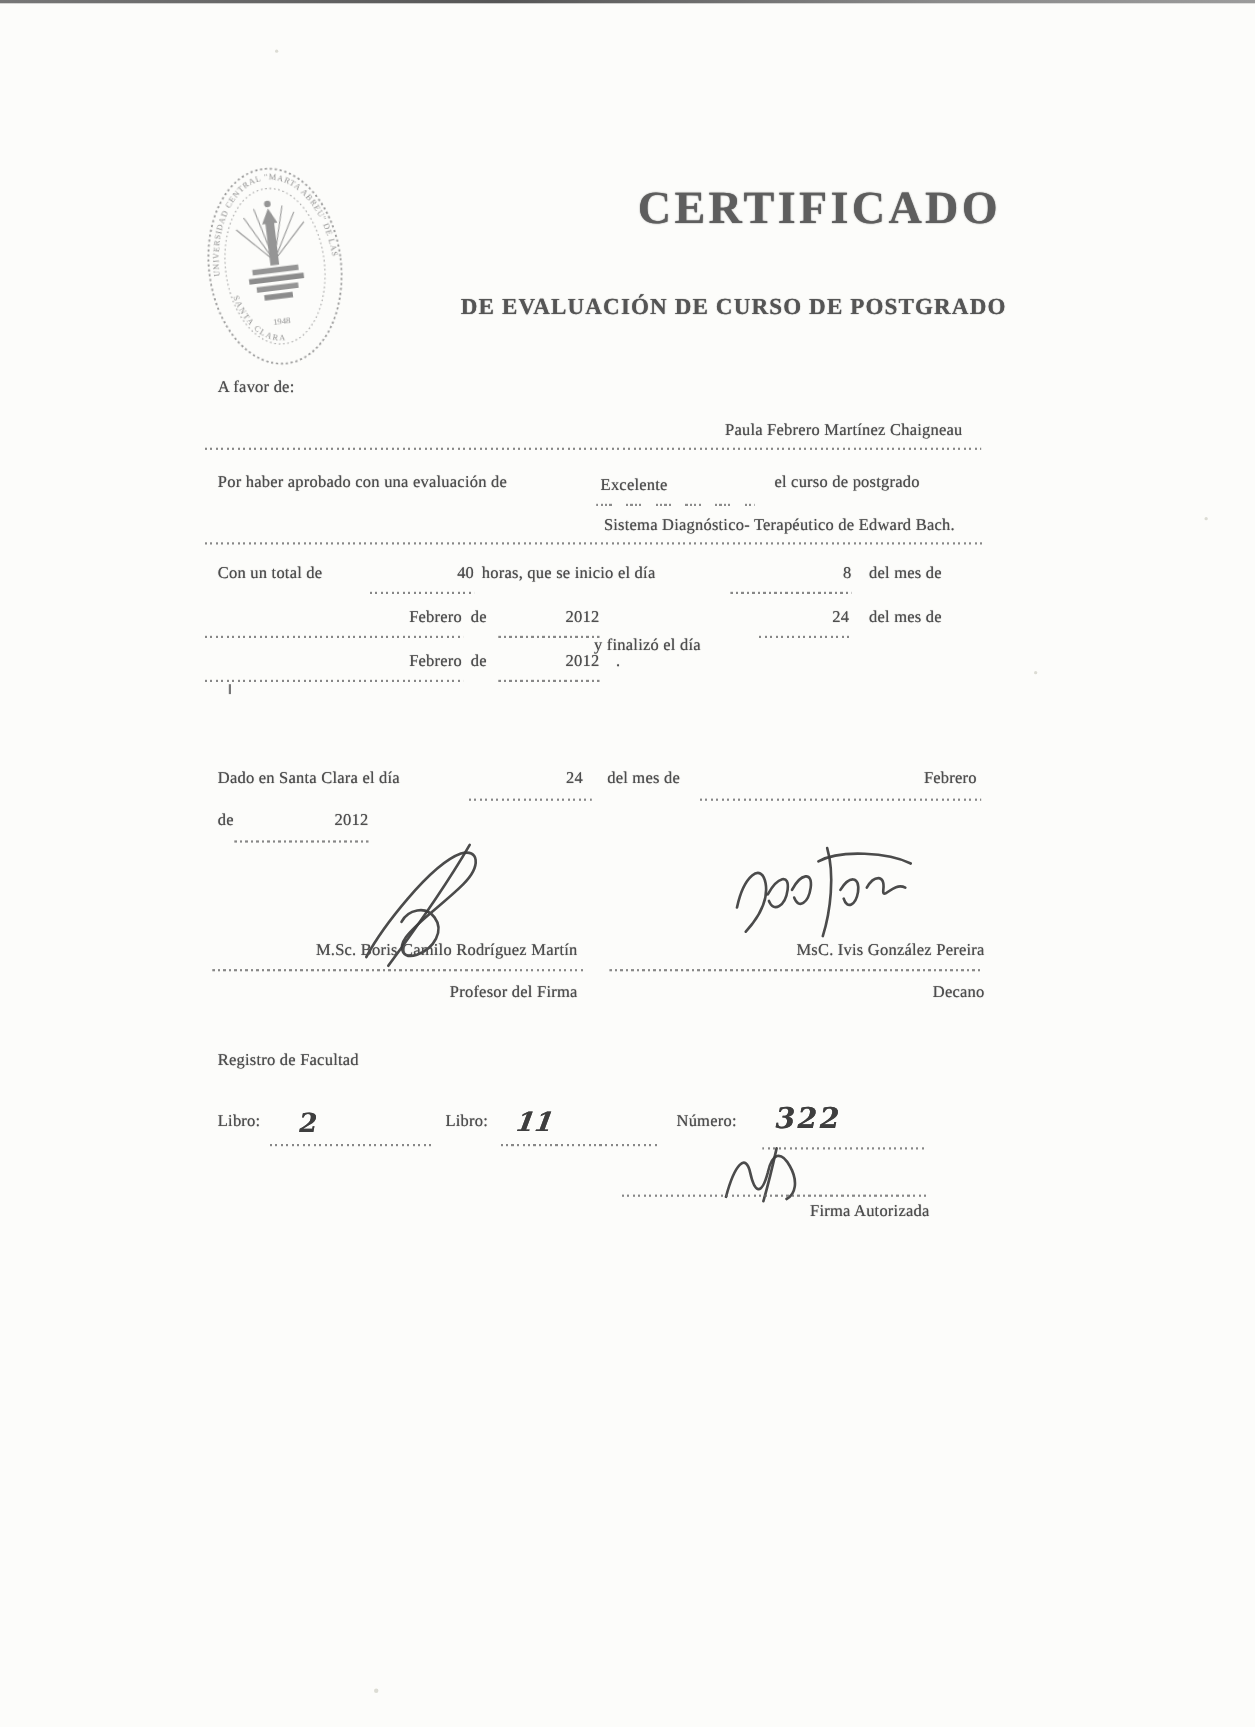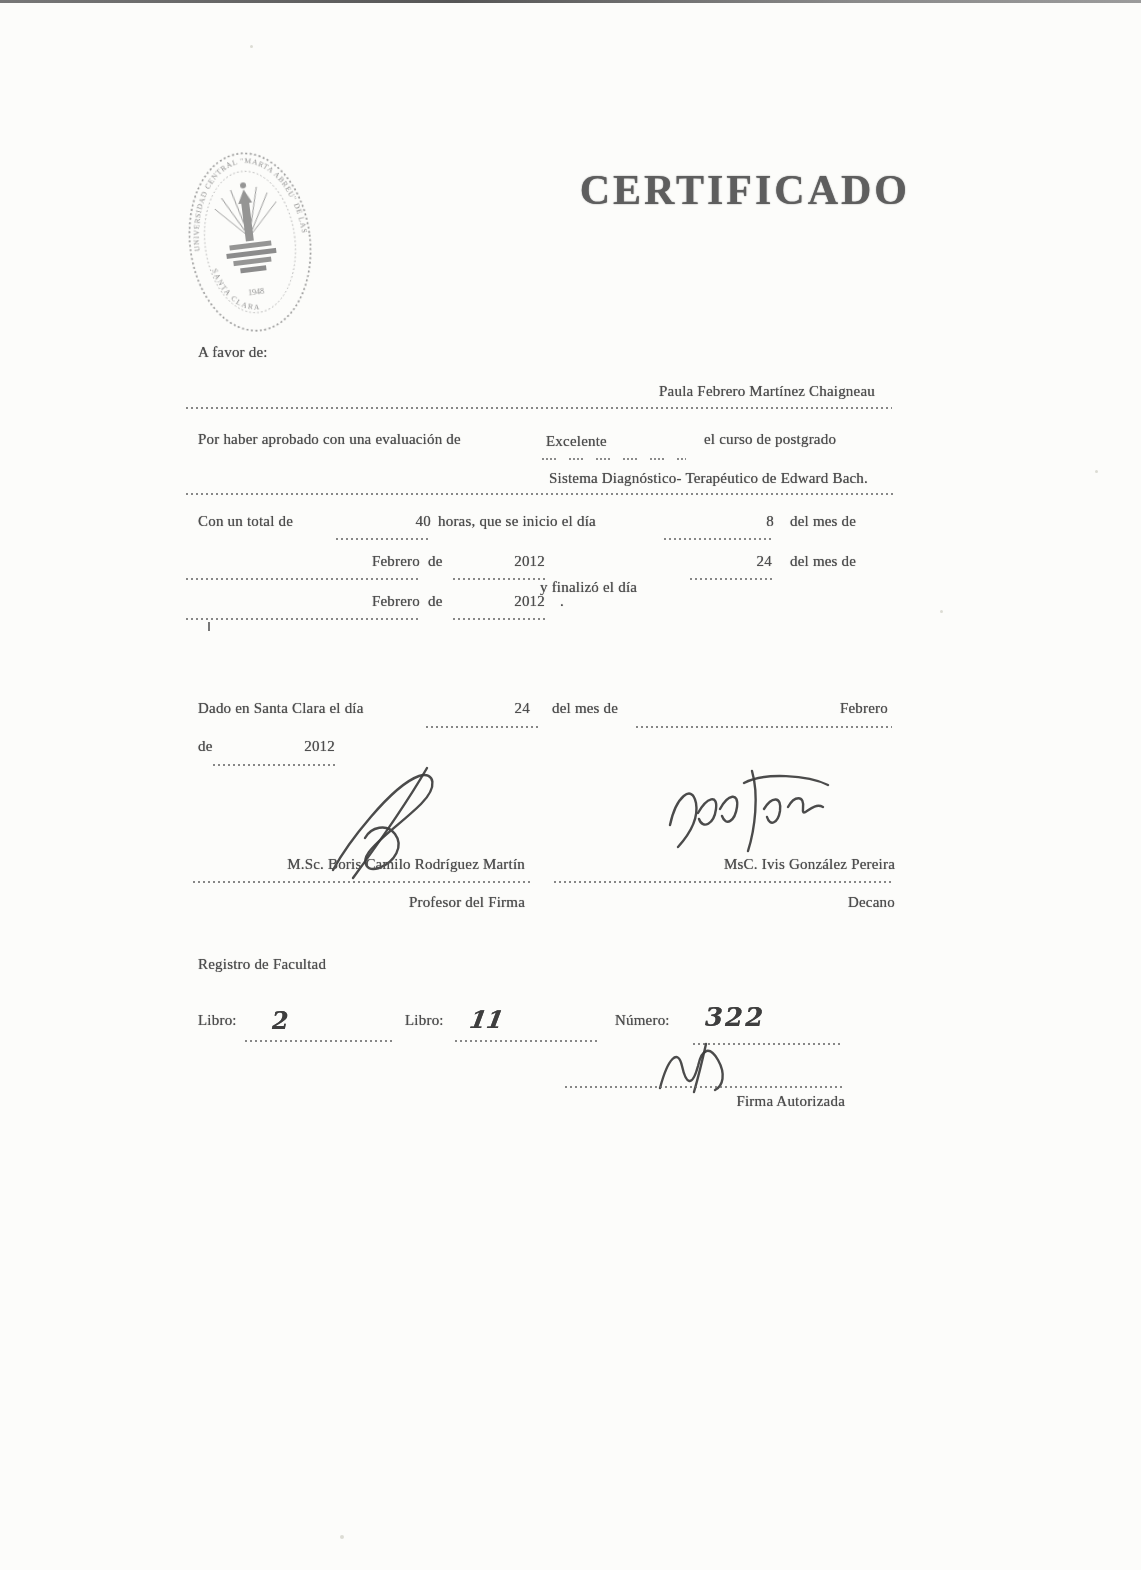--- a/index.html
+++ b/index.html
@@ -96,20 +96,23 @@
         <rect x="48" y="114" width="38" height="5"></rect>
         <rect x="54" y="122" width="26" height="5" fill="#7d7d7d"></rect>
       </g>
       <text x="67" y="150" text-anchor="middle" font-family="Liberation Serif, serif" font-size="8" fill="#808080">1948</text>
     </g>
   </svg>
 
   <div class="box ctr" style="left:350px;top:166px;width:560px;">
     <span class="title">CERTIFICADO</span>
   </div>
+  <div class="box ctr" style="left:355px;top:266px;width:560px;">
+    <span class="subtitle">DE EVALUACIÓN DE CURSO DE POSTGRADO</span>
+  </div>
 
   <div class="txt" style="left:198px;top:344px;">A favor de:</div>
   <div class="box ctr txt" style="left:175px;top:383px;width:700px;">Paula Febrero Martínez Chaigneau</div>
   <div class="dl" style="left:186px;top:407px;width:706px;"></div>
 
   <div class="txt" style="left:198px;top:431px;">Por haber aprobado con una evaluación de</div>
   <div class="txt" style="left:546px;top:433px;">Excelente</div>
   <div class="dsh" style="left:542px;top:458px;width:144px;"></div>
   <div class="txt" style="left:704px;top:431px;">el curso de postgrado</div>
 

